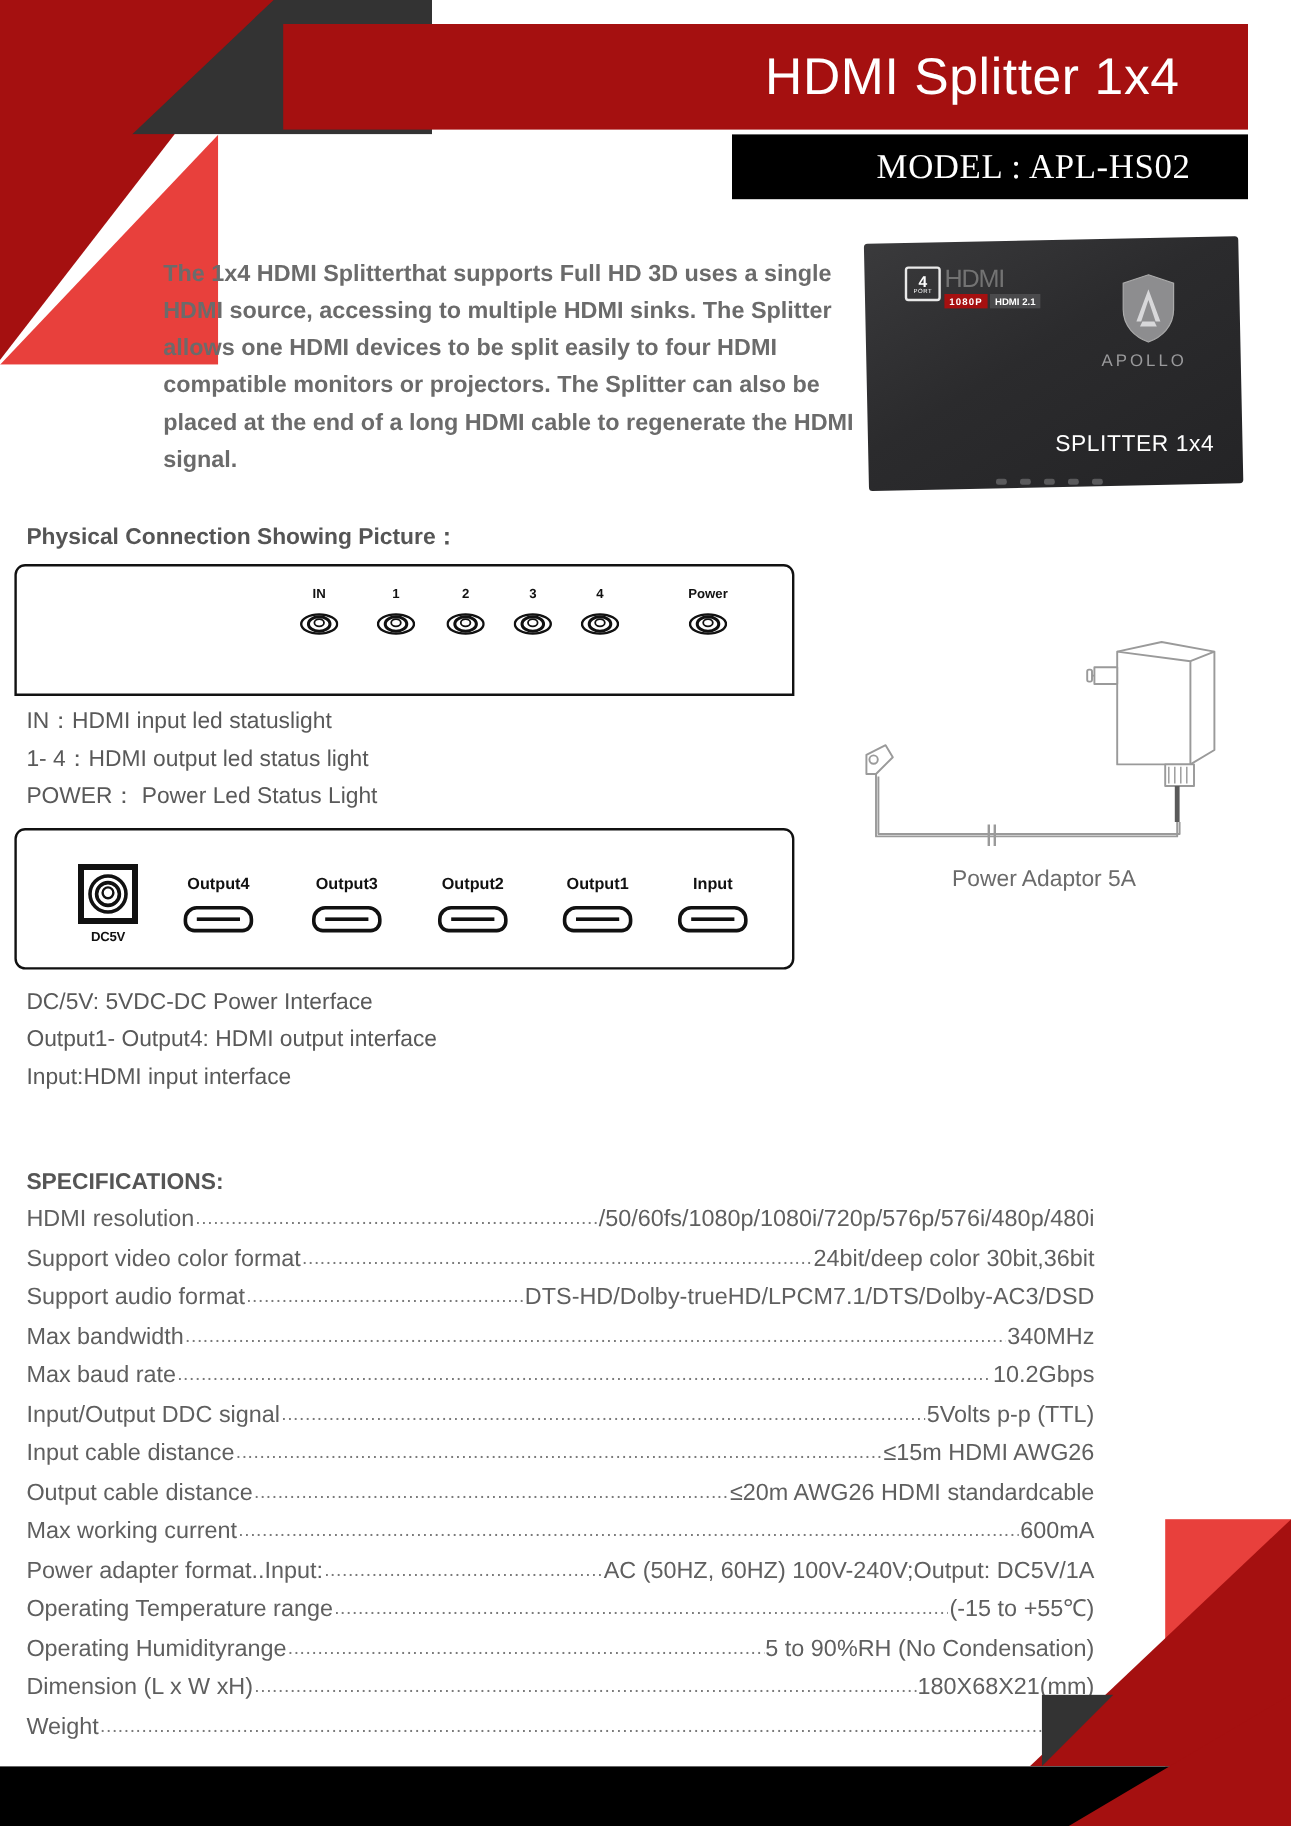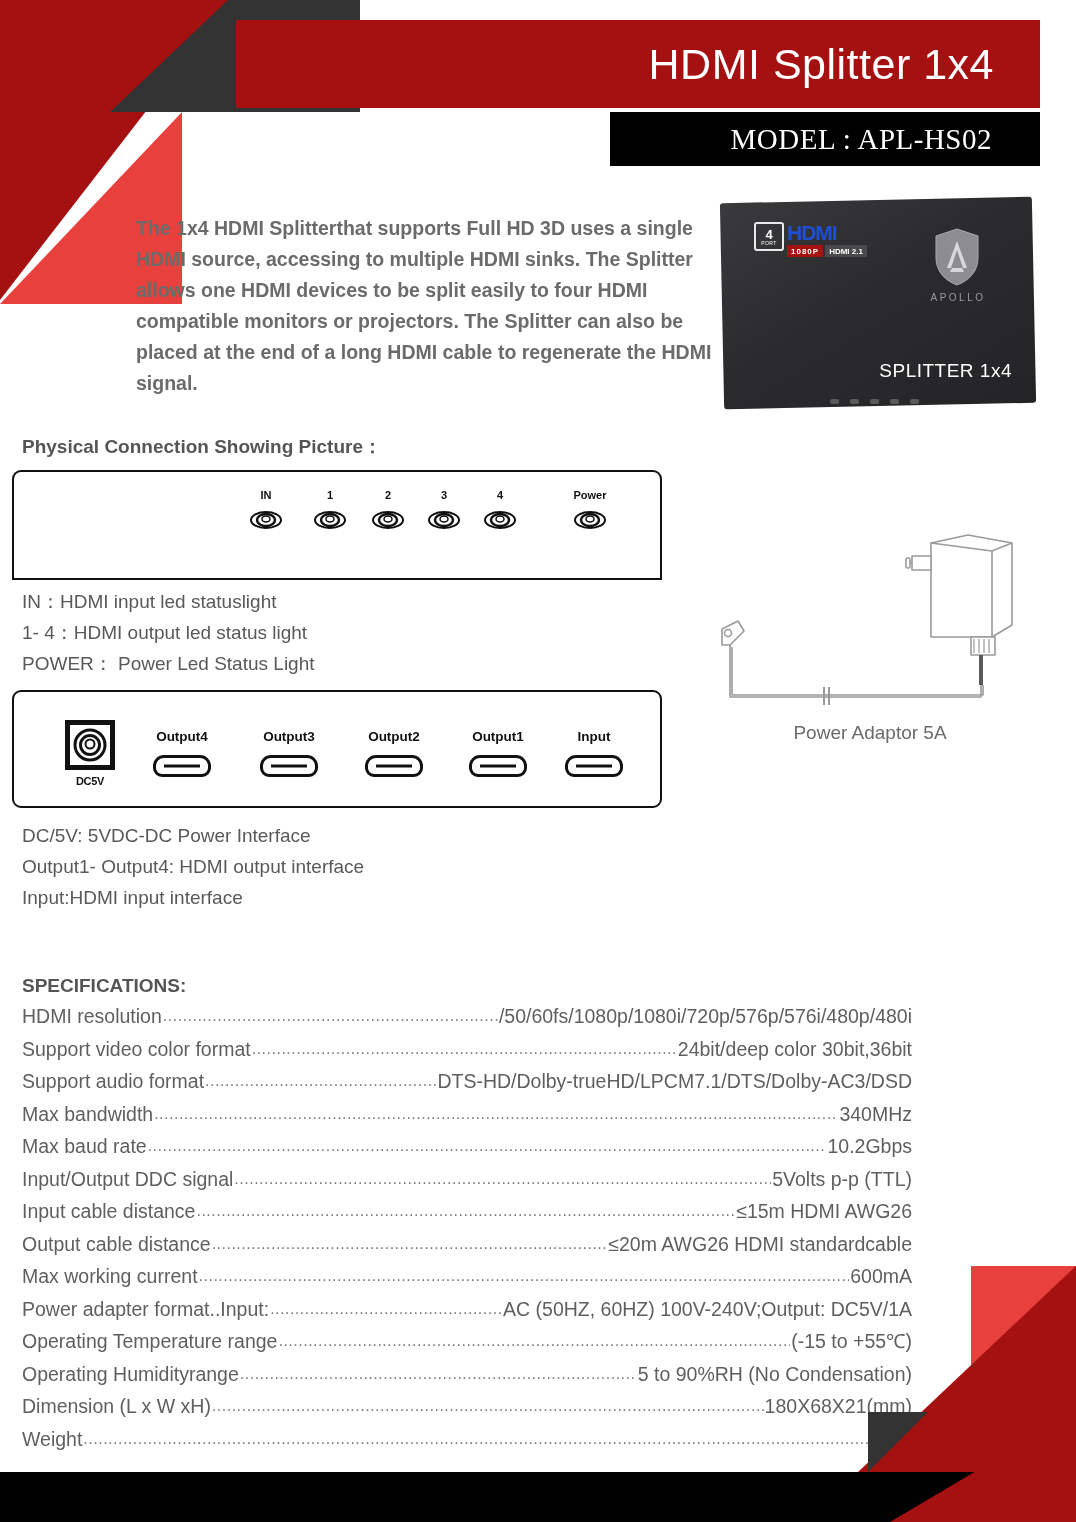--- a/index.html
+++ b/index.html
@@ -24,21 +24,21 @@
      background:#333333;clip-path:polygon(0 0,60px 0,0 60px);}
   .footer-bar{position:absolute;left:0;top:1472px;width:1076px;height:50px;
      background:#000;}
   .br-darkred2{position:absolute;left:858px;top:1412px;width:218px;height:110px;
      background:#A51010;clip-path:polygon(218px 0,218px 110px,32px 110px);}
 
   
   .title-bar{position:absolute;left:236px;top:20px;width:804px;height:88px;
      background:#A51010;display:flex;align-items:center;justify-content:flex-end;
      padding-right:42px;box-sizing:border-box;}
-  .title-bar h1{margin:4px;color:#fff;font-size:43px;font-weight:400;
+  .title-bar h1{margin:15px;color:#fff;font-size:43px;font-weight:400;
      letter-spacing:.5px;line-height:1;}
   .model-bar{position:absolute;left:610px;top:112px;width:430px;height:54px;
      background:#000;display:flex;align-items:center;justify-content:flex-end;
      padding-right:48px;box-sizing:border-box;}
   .model-bar span{color:#fff;font-size:29px;font-family:"Liberation Serif",serif;
      letter-spacing:.5px;}
 
   
   .intro{position:absolute;left:136px;top:213px;width:580px;
      font-size:19.5px;line-height:31px;color:#6b6b6b;font-weight:bold;}
@@ -48,29 +48,29 @@
   .product-body{position:absolute;left:0;top:0;width:100%;height:100%;
      background:linear-gradient(150deg,#3a3a3c 0%,#2b2b2d 45%,#242426 100%);
      transform:rotate(-1.2deg);border-radius:3px;}
   .hdmi-badge{position:absolute;left:32px;top:22px;display:flex;align-items:flex-start;}
   .hb-port{border:2px solid #e9e9e9;border-radius:3px;width:26px;height:25px;
      display:flex;flex-direction:column;align-items:center;justify-content:center;
      line-height:1;}
   .hb-port b{color:#fff;font-size:13px;}
   .hb-port i{color:#fff;font-size:5px;font-style:normal;letter-spacing:.4px;}
   .hb-right{margin-left:3px;}
-  .hb-word{color:#1d4ed8;font-size:21px;font-weight:bold;letter-spacing:-1px;line-height:1;}
+  .hb-word{color:#737373;font-size:21px;font-weight:normal;letter-spacing:-1px;line-height:1;}
   .hb-sub{display:flex;margin-top:2px;}
   .hb-1080{background:#A51010;color:#fff;font-size:8px;font-weight:bold;
      padding:1.5px 4px;letter-spacing:1px;}
   .hb-14{background:#4a4a4c;color:#fff;font-size:8px;font-weight:bold;
      padding:1.5px 4px;margin-left:2px;}
   .shield{position:absolute;left:212px;top:28px;width:46px;height:58px;}
-  .apollo-txt{position:absolute;left:196px;top:92px;width:80px;text-align:center;
-     color:#9a9a9c;font-size:10px;letter-spacing:2.5px;}
+  .apollo-txt{position:absolute;left:196px;top:92px;width:80px;
+     color:#9a9a9c;font-size:14px;letter-spacing:2.5px;}
   .splitter-txt{position:absolute;right:22px;bottom:24px;color:#fff;
      font-size:19px;font-weight:normal;letter-spacing:.5px;}
   .prod-ports{position:absolute;left:108px;bottom:2px;display:flex;gap:11px;}
   .prod-ports i{width:9px;height:5px;background:#5a5a5c;border-radius:2px;
      display:block;font-size:0;}
 
   
   .sec-head{position:absolute;font-size:19px;font-weight:bold;color:#555;}
 
   

